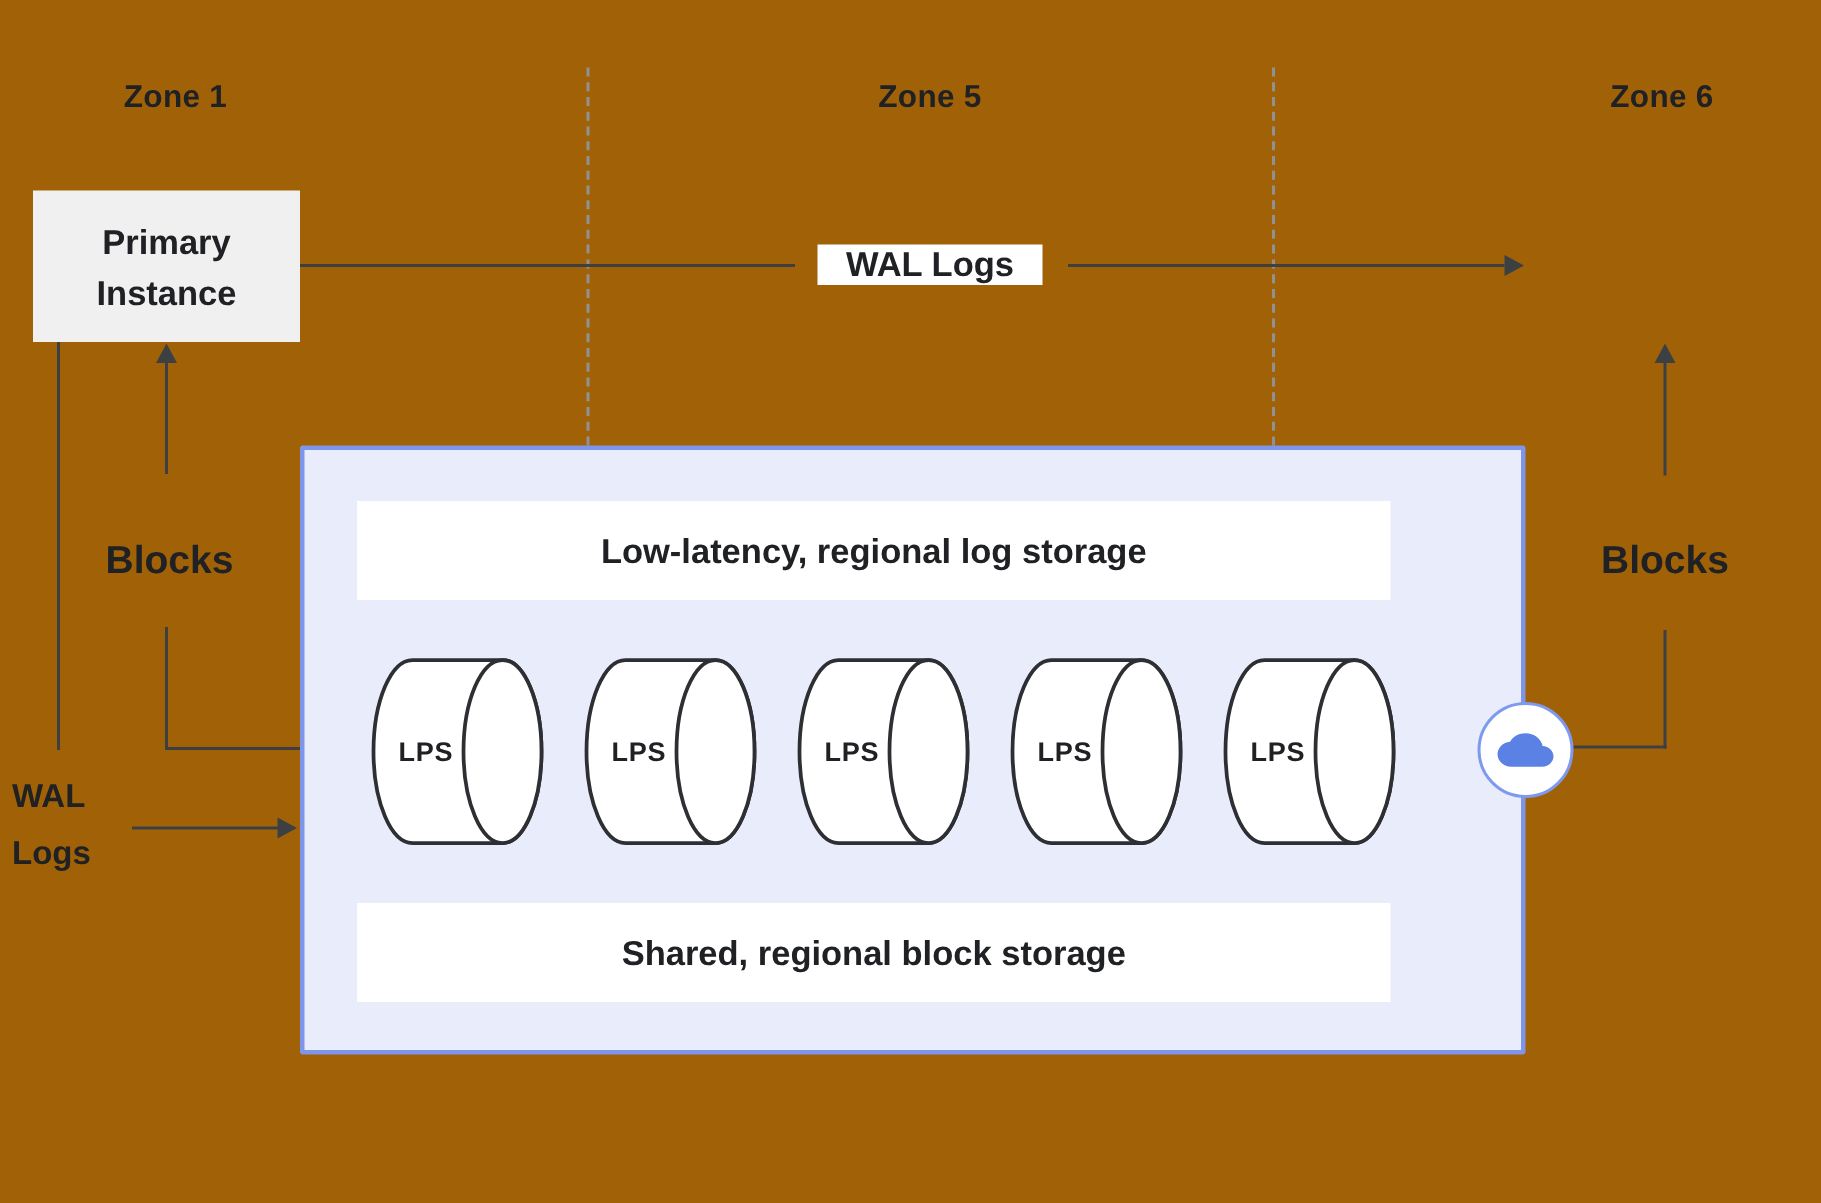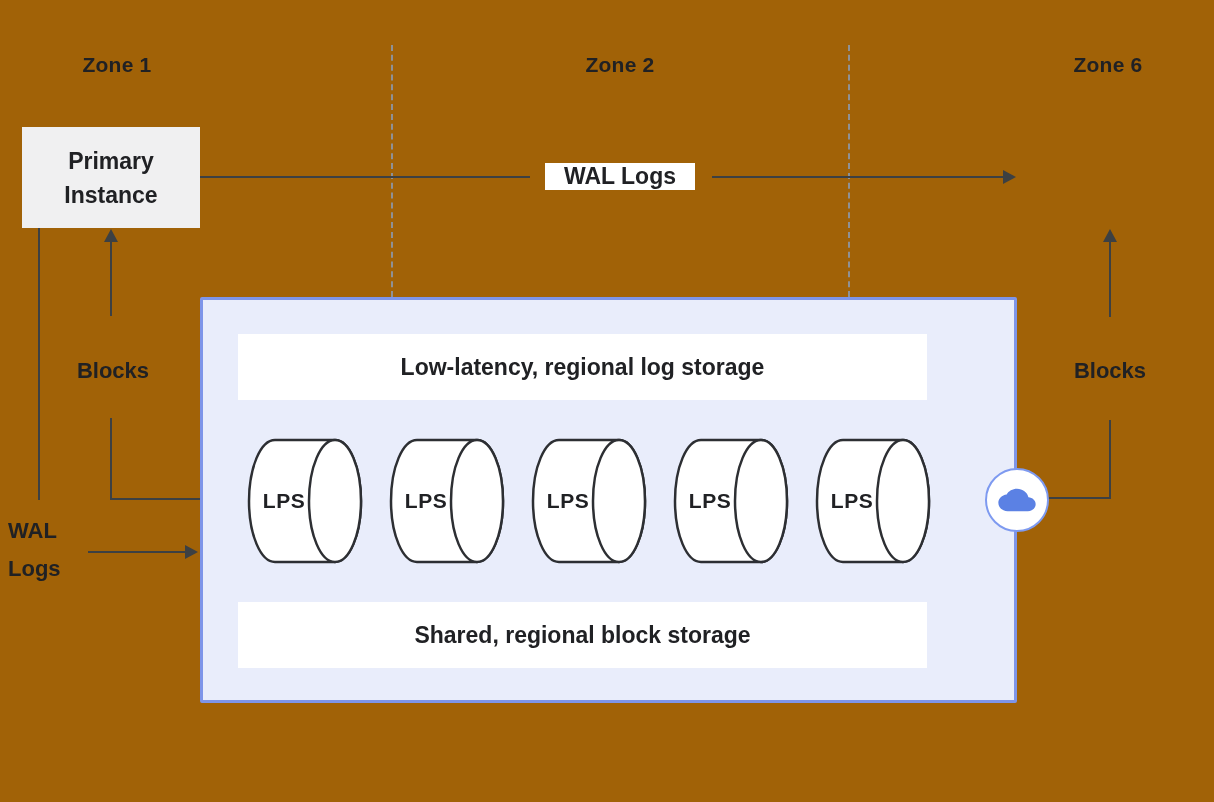--- a/index.html
+++ b/index.html
@@ -37,21 +37,21 @@
   }
   .node-box .node-label { padding: 0 9px; }
 
   .edge-label {
     text-align: center;
     font-size: 23px;
     background: #ffffff;
   }
   .small-edge-label {
     text-align: center;
-    font-size: 22px;
+    font-size: 26px;
   }
   .wal-left-label {
     width: 66px;
     font-size: 22px;
     line-height: 38px;
     text-align: left;
   }
 
   
   .hline { height: 2px; background: #3c4043; }
@@ -102,21 +102,21 @@
   }
   .cylinder .lps-label {
     position: absolute;
     left: 6px;
     top: 0;
     width: 66px;
     height: 128px;
     display: flex;
     align-items: center;
     justify-content: center;
-    font-size: 21px;
+    font-size: 18px;
     letter-spacing: 0.5px;
   }
 
   .cloud-circle {
     left: 985px; top: 468px;
     width: 64px; height: 64px;
     box-sizing: border-box;
     background: #ffffff;
     border: 2.5px solid #7e9af0;
     border-radius: 50%;
@@ -132,21 +132,21 @@
     text-align: center;
     font-size: 24px;
   }
 </style>
 </head>
 <body>
 
 <div class="canvas">
 
   <div class="abs zone-label" style="left:47px; top:53px;">Zone 1</div>
-  <div class="abs zone-label" style="left:550px; top:53px;">Zone 2</div>
+  <div class="abs zone-label" style="left:550px; top:53px;">Zone 5</div>
   <div class="abs zone-label" style="left:1038px; top:53px;">Zone 6</div>
 
   <div class="abs dashed-vline" style="left:391px; top:45px; height:252px;"></div>
   <div class="abs dashed-vline" style="left:848px; top:45px; height:252px;"></div>
 
   <div class="abs node-box" style="left:22px; top:127px; width:178px; height:101px;">
     <span class="node-label">Primary Instance</span>
   </div>
 
   <div class="abs hline" style="left:200px; top:176px; width:330px;"></div>

